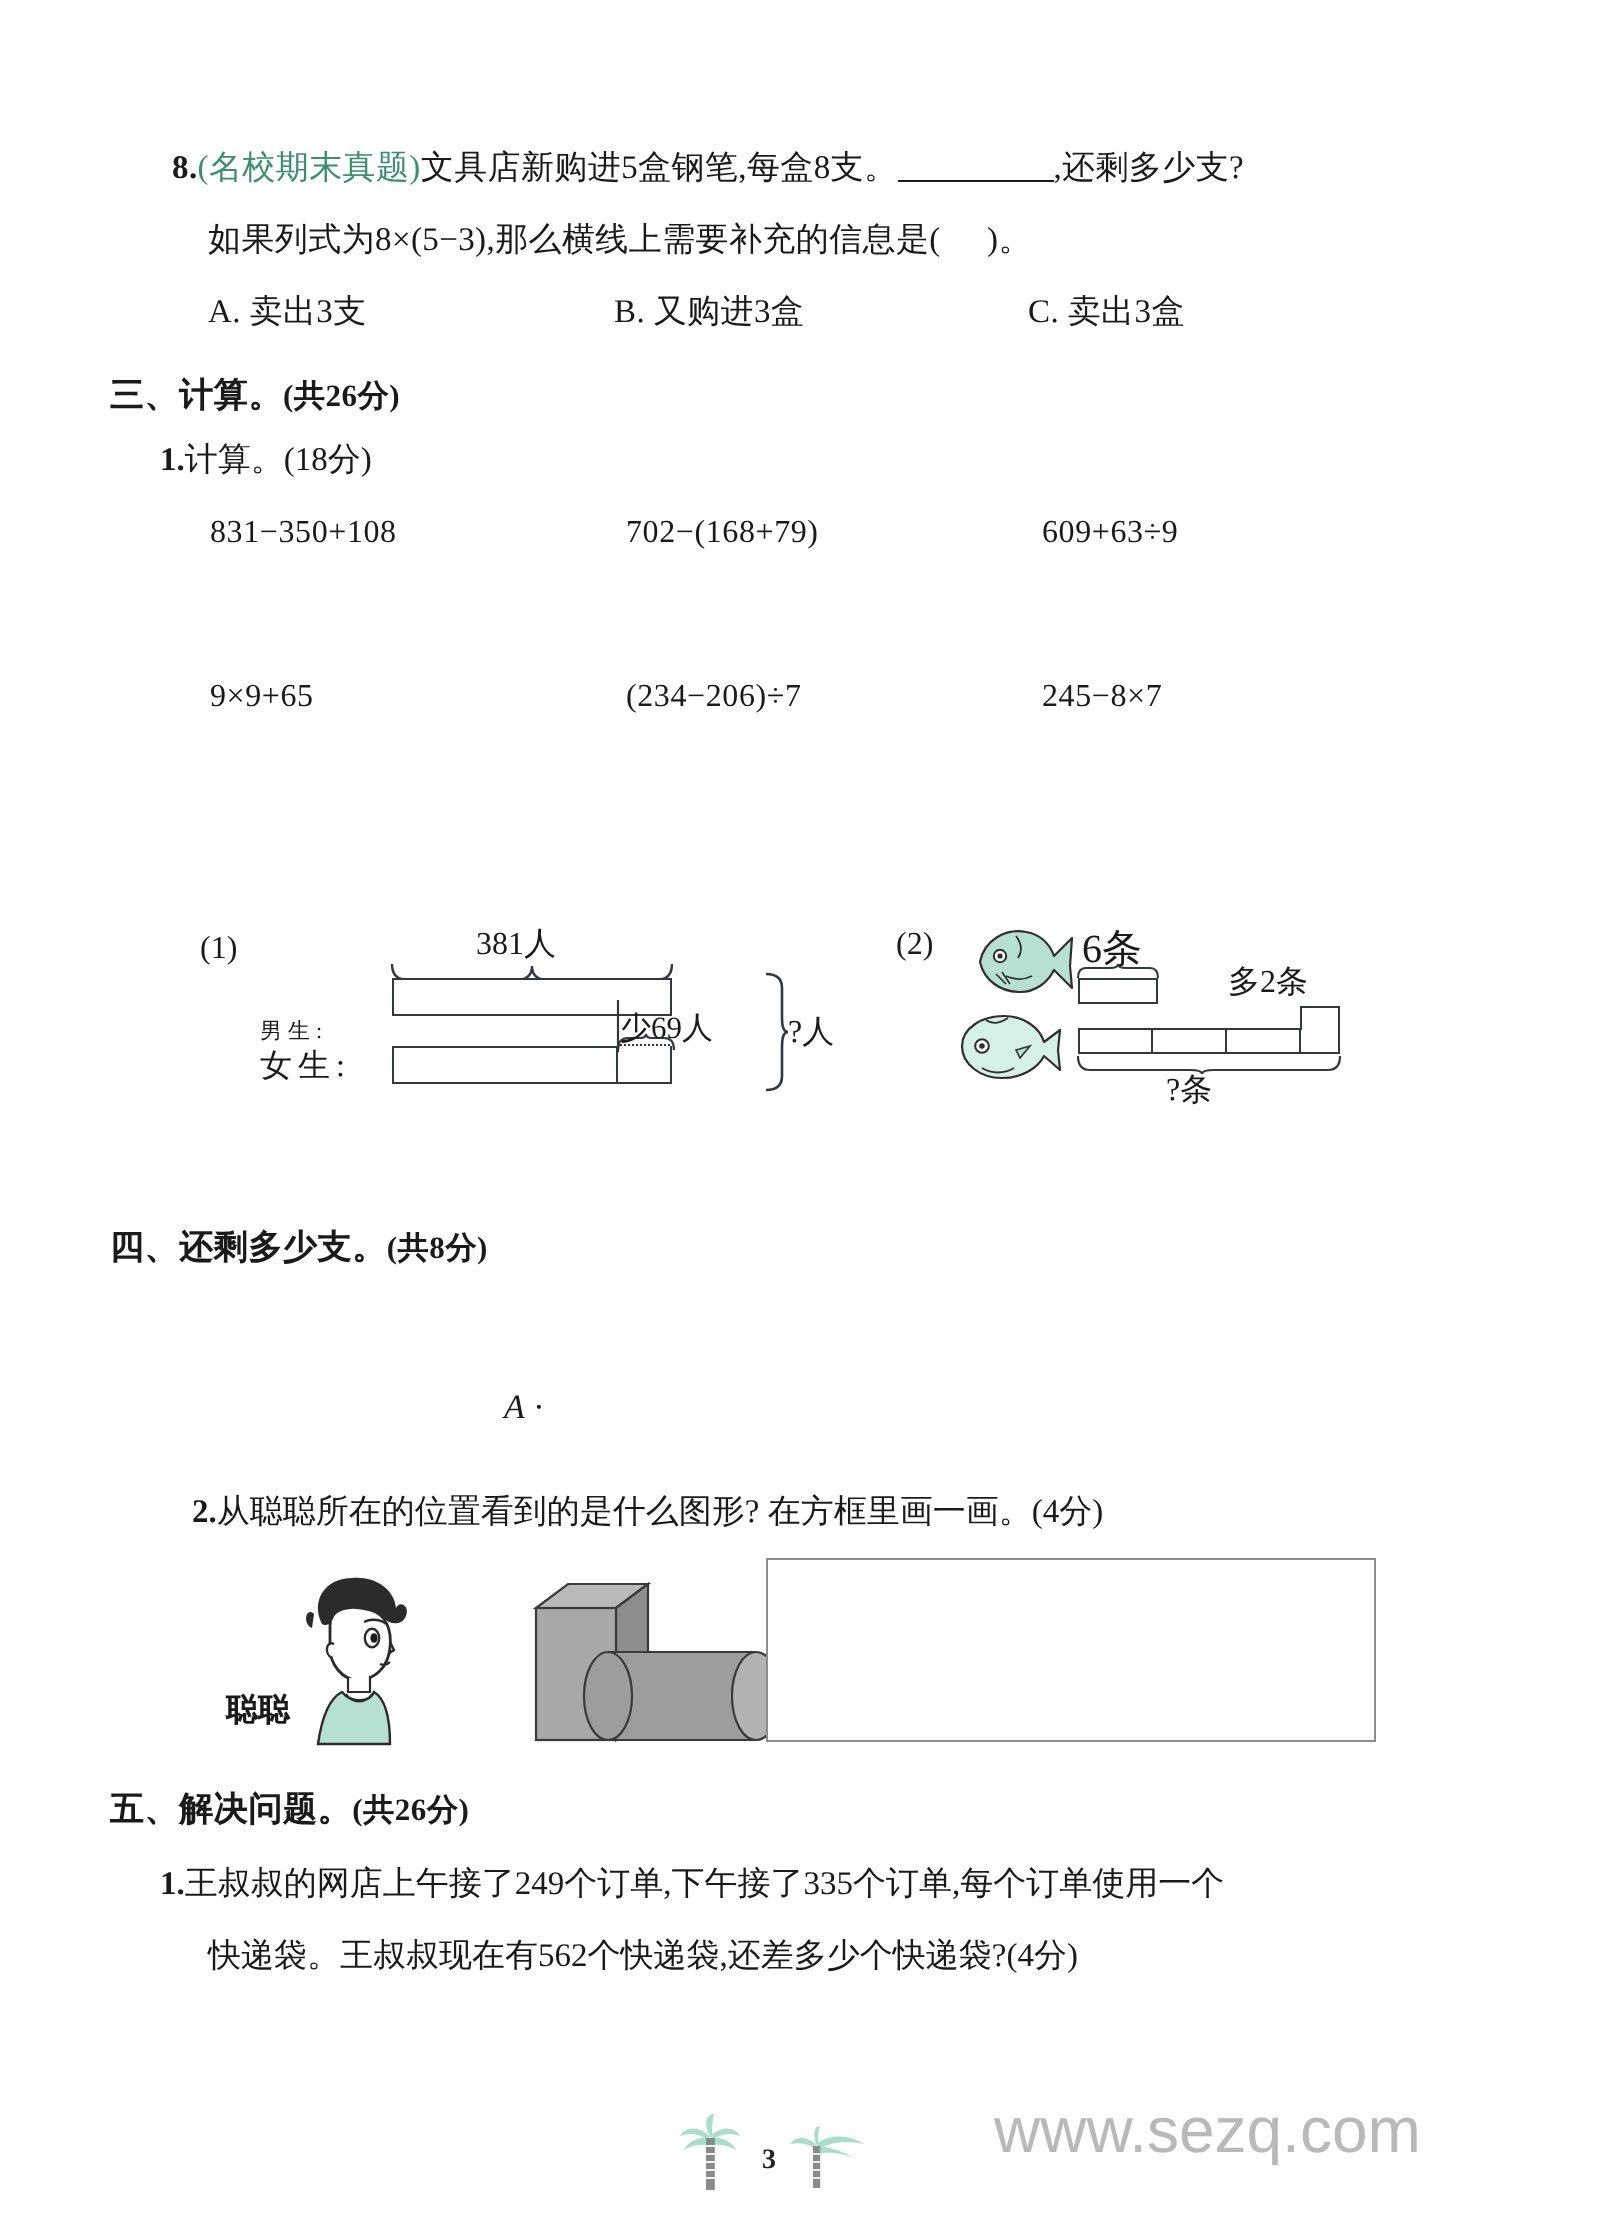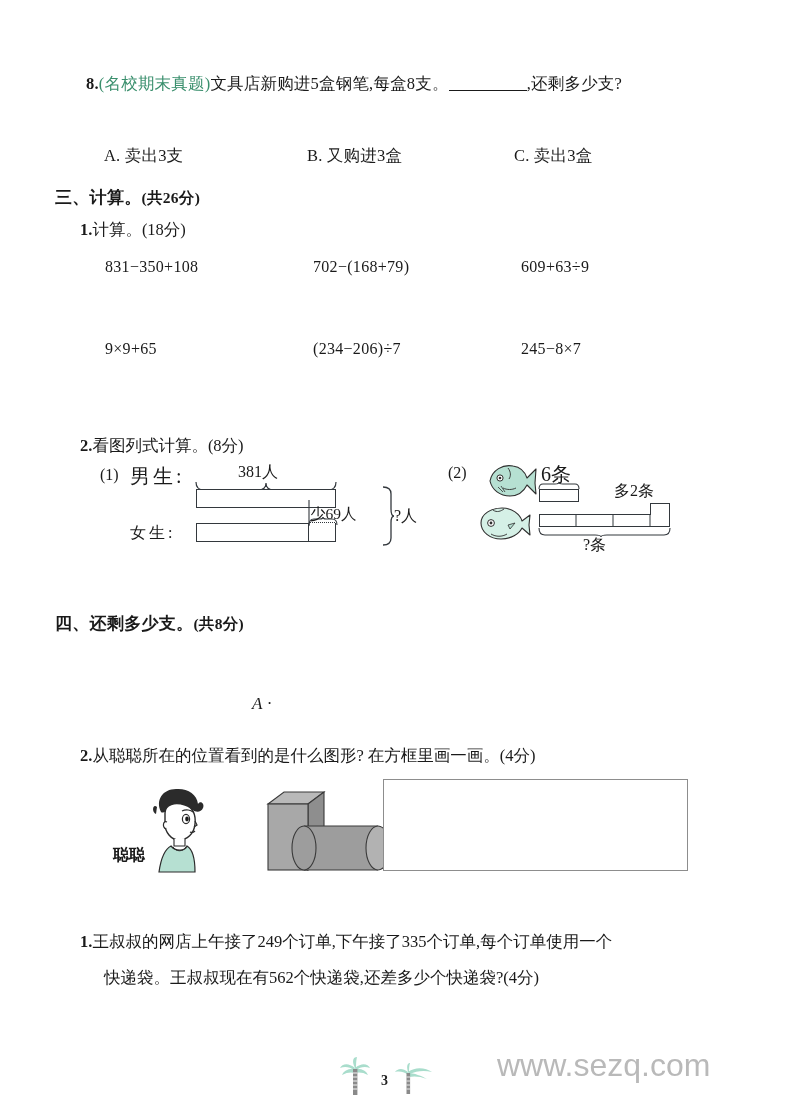--- a/index.html
+++ b/index.html
@@ -110,20 +110,23 @@
 </style>
 </head>
 <body>
 
 <div id="page">
 
   <div class="abs qline" style="left:86px; top:76px;">
     <span class="bold">8.</span><span class="green">(名校期末真题)</span><span>文具店新购进5盒钢笔,每盒8支。</span><span class="blank-line"></span><span>,还剩多少支?</span>
   </div>
 
+  <div class="abs qline" style="left:104px; top:112px;">
+    <span>如果列式为8×(5−3),那么横线上需要补充的信息是(</span><span class="paren-gap">&nbsp;&nbsp;&nbsp;&nbsp;&nbsp;</span><span>)。</span>
+  </div>
 
   <div class="abs qline" style="left:104px; top:148px;">
     <span>A. 卖出3支</span>
   </div>
   <div class="abs qline" style="left:307px; top:148px;">
     <span>B. 又购进3盒</span>
   </div>
   <div class="abs qline" style="left:514px; top:148px;">
     <span>C. 卖出3盒</span>
   </div>
@@ -137,33 +140,30 @@
   </div>
 
   <div class="abs expr" style="left:105px; top:258px;">831−350+108</div>
   <div class="abs expr" style="left:313px; top:258px;text-align:center;">702−(168+79)</div>
   <div class="abs expr" style="left:521px; top:258px;">609+63÷9</div>
 
   <div class="abs expr" style="left:105px; top:340px;">9×9+65</div>
   <div class="abs expr" style="left:313px; top:340px;">(234−206)÷7</div>
   <div class="abs expr" style="left:521px; top:340px;">245−8×7</div>
 
-  <div class="abs sub-head" style="left:80px; top:435px;">
-    <span class="idx">2.</span><span>看图列式计算。</span><span>(8分)</span>
-  </div>
 
   <div class="abs label-txt" style="left:100px; top:466px; font-size:16px;">(1)</div>
 
   <div class="abs label-txt" style="left:238px; top:462px; font-size:16px;">381人</div>
 
   <svg class="abs" style="left:196px; top:481px;" width="140" height="12" viewBox="0 0 140 12">
     <path d="M0 1 Q0 9 8 9 L62 9 Q70 9 70 2 Q70 9 78 9 L132 9 Q140 9 140 1" fill="none" stroke="#33383d" stroke-width="1.2"></path>
   </svg>
 
-  <div class="abs label-txt" style="left:130px; top:463px; font-size:20px; letter-spacing:3px;">男生:</div>
+  <div class="abs label-txt" style="left:130px; top:508px; font-size:11px; letter-spacing:3px;">男生:</div>
 
   <div class="bar-box" style="left:196px; top:489px; width:140px; height:19px;"></div>
 
   <div class="abs label-txt" style="left:130px; top:523px; font-size:16px; letter-spacing:3px;">女生:</div>
 
   <div class="bar-open-right" style="left:196px; top:523px; width:113px; height:19px;"></div>
 
   <div class="dotted-box" style="left:308px; top:523px; width:28px; height:19px;">
     <div class="dtop"></div>
   </div>
@@ -234,21 +234,21 @@
 
   <div class="abs sec-head" style="left:55px; top:612px;">
     <span>四、还剩多少支。</span><span class="pts">(共8分)</span>
   </div>
 
 
   <div class="abs" style="left:252px; top:694px; font-size:17px; font-style:italic;">
     <span>A</span><span style="font-style:normal;">&nbsp;·</span>
   </div>
 
-  <div class="abs sub-head" style="left:80px; top:745px;">
+  <div class="abs sub-head" style="left:96px; top:745px;">
     <span class="idx">2.</span><span>从聪聪所在的位置看到的是什么图形?  在方框里画一画。</span><span>(4分)</span>
   </div>
 
   <svg class="abs" style="left:143px; top:786px;" width="72" height="86" viewBox="0 0 72 86">
 
     <path d="M18 26 C12 14, 20 3, 33 3 C44 2, 54 8, 55 18 C57 14, 62 17, 60 22
              C58 27, 52 26, 50 24 L50 34 C46 24, 38 21, 30 23 C24 24, 20 28, 18 26 Z" fill="#2b2b2b"></path>
     <path d="M14 21 C10 17, 8 26, 13 28" fill="#2b2b2b"></path>
 
     <path d="M22 27 C22 18, 32 16, 42 19 C50 21, 53 29, 52 38 C51 48, 44 54, 36 54
@@ -288,20 +288,23 @@
     <line x1="14" y1="4" x2="88" y2="4" stroke="#3a3a3a" stroke-width="1.1"></line>
     <line x1="14" y1="48" x2="88" y2="48" stroke="#3a3a3a" stroke-width="1.1"></line>
 
     <ellipse cx="14" cy="26" rx="12" ry="22" fill="#9d9d9d" stroke="#3a3a3a" stroke-width="1.1"></ellipse>
 
     <ellipse cx="88" cy="26" rx="12" ry="22" fill="#b2b2b2" stroke="#3a3a3a" stroke-width="1.1"></ellipse>
   </svg>
 
   <div class="answer-box" style="left:383px; top:779px; width:305px; height:92px;"></div>
 
+  <div class="abs sec-head" style="left:55px; top:893px;">
+    <span>五、解决问题。</span><span class="pts">(共26分)</span>
+  </div>
 
   <div class="abs sub-head" style="left:80px; top:931px;">
     <span class="idx">1.</span><span>王叔叔的网店上午接了249个订单,下午接了335个订单,每个订单使用一个</span>
   </div>
   <div class="abs sub-head" style="left:104px; top:967px;">
     <span>快递袋。王叔叔现在有562个快递袋,还差多少个快递袋?</span><span>(4分)</span>
   </div>
 
   <svg class="abs" style="left:338px; top:1056px;" width="34" height="40" viewBox="0 0 34 40">
     <path d="M17 12 C10 6, 4 8, 2 12 C7 10, 12 11, 16 14" fill="#a9ddcc"></path>

